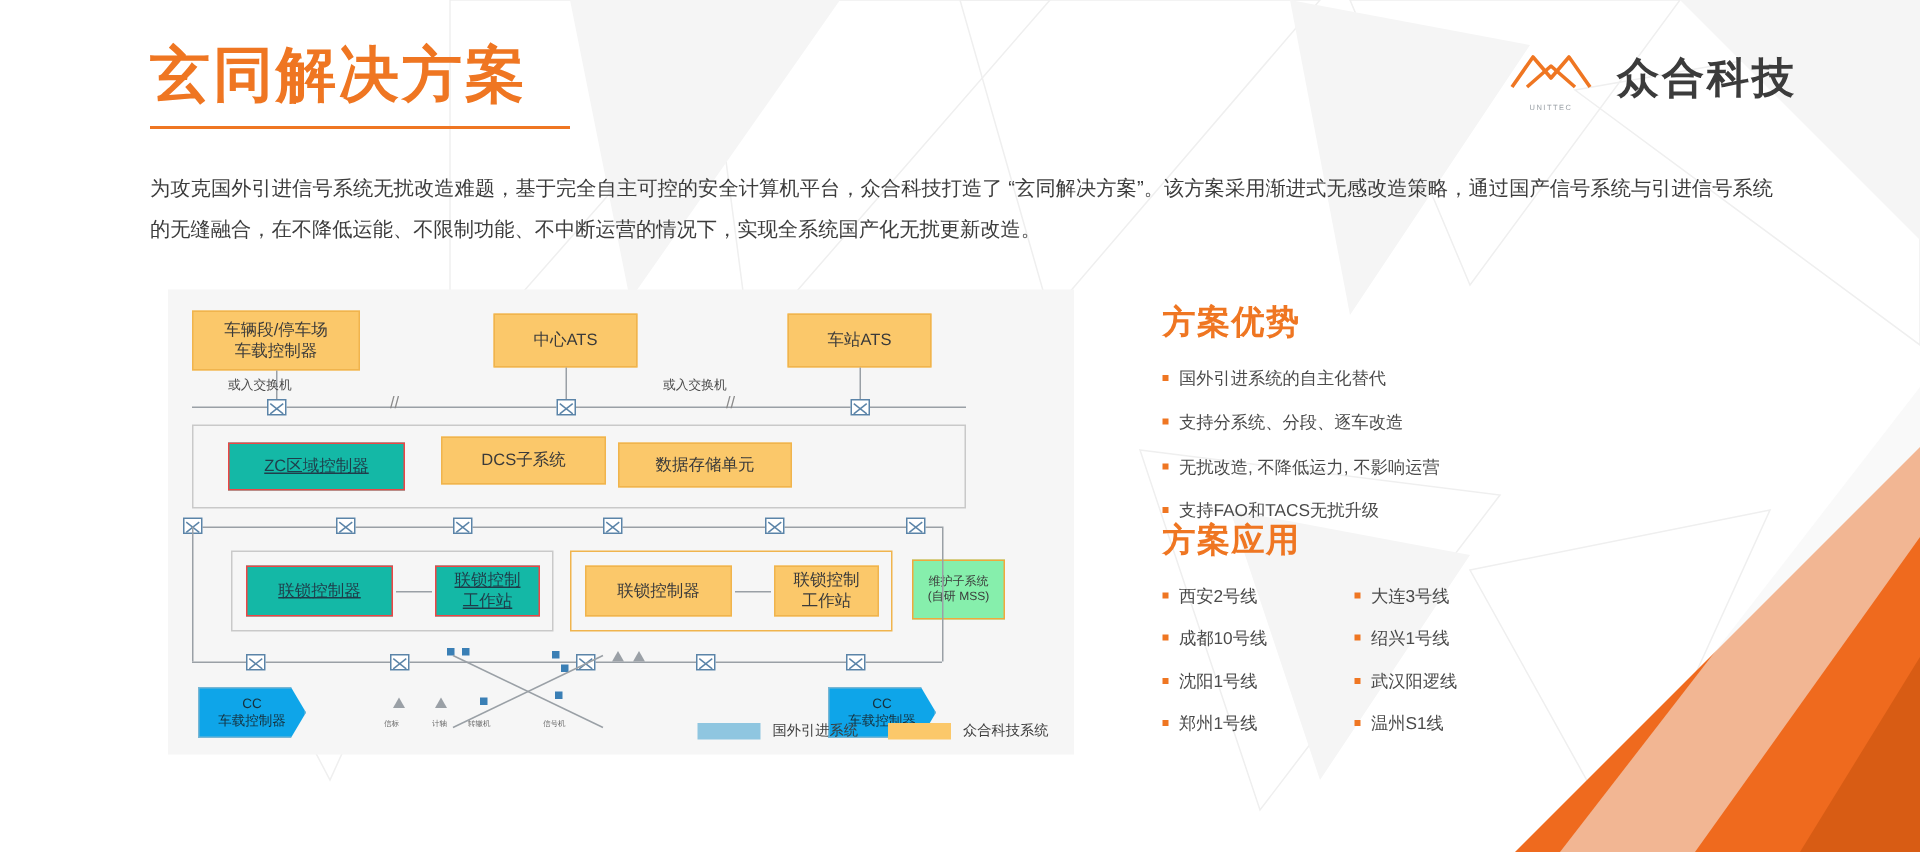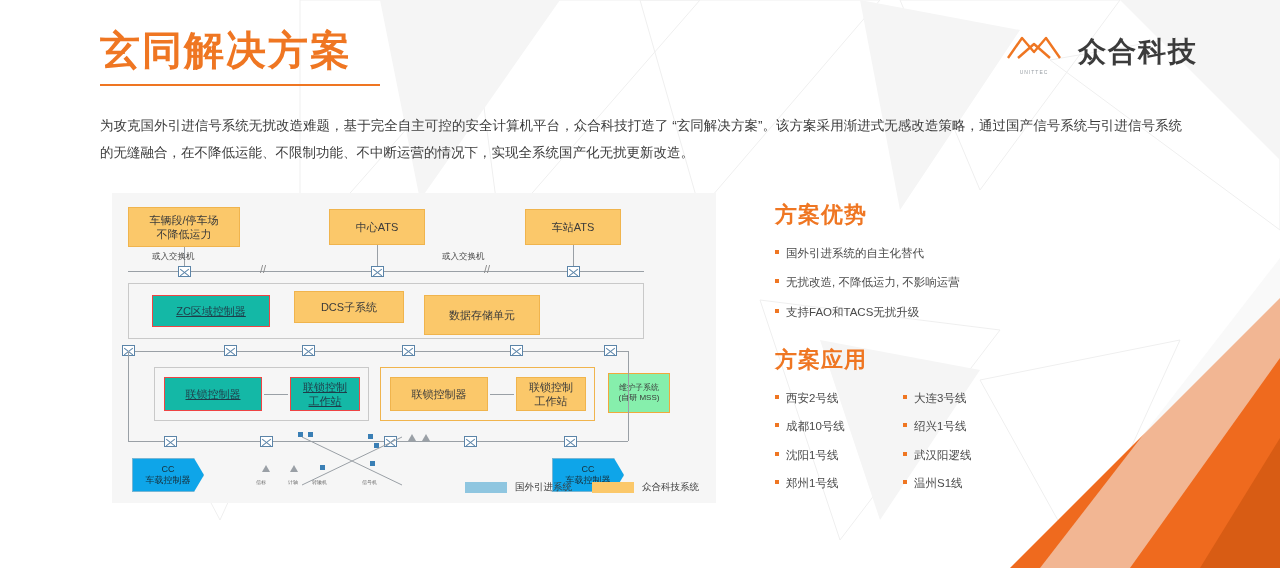--- a/index.html
+++ b/index.html
@@ -305,21 +305,21 @@
     <div class="logo-sub">UNITTEC</div>
   </div>
   <div class="logo-text">众合科技</div>
 </div>
 
 <div class="intro">为攻克国外引进信号系统无扰改造难题，基于完全自主可控的安全计算机平台，众合科技打造了 “玄同解决方案”。该方案采用渐进式无感改造策略，通过国产信号系统与引进信号系统的无缝融合，在不降低运能、不限制功能、不中断运营的情况下，实现全系统国产化无扰更新改造。</div>
 
 <div class="diagram">
 
   <div class="d-box box-orange" style="left:16px; top:14px; width:112px; height:40px; white-space:pre-line;">车辆段/停车场
-不降低运力</div>
+车载控制器</div>
   <div class="d-box box-orange" style="left:217px; top:16px; width:96px; height:36px;">中心ATS</div>
   <div class="d-box box-orange" style="left:413px; top:16px; width:96px; height:36px;">车站ATS</div>
 
   <div class="hline" style="left:16px; top:78px; width:516px;"></div>
   <div class="vline" style="left:72px; top:54px; height:24px;"></div>
   <div class="vline" style="left:265px; top:52px; height:26px;"></div>
   <div class="vline" style="left:461px; top:52px; height:26px;"></div>
 
   <div class="sw" style="left:66px; top:73px;"></div>
   <div class="sw" style="left:259px; top:73px;"></div>
@@ -327,21 +327,21 @@
 
   <div class="lbl" style="left:40px; top:58px;">或入交换机</div>
   <div class="lbl" style="left:330px; top:58px;">或入交换机</div>
 
   <div class="lbl" style="left:148px; top:70px; font-size:11px; color:#8a8a8a;">//</div>
   <div class="lbl" style="left:372px; top:70px; font-size:11px; color:#8a8a8a;">//</div>
 
   <div class="frame-line" style="left:16px; top:90px; width:516px; height:56px;"></div>
   <div class="d-box box-blue" style="left:40px; top:102px; width:118px; height:32px;">ZC区域控制器</div>
   <div class="d-box box-orange" style="left:182px; top:98px; width:110px; height:32px;">DCS子系统</div>
-  <div class="d-box box-orange" style="left:312px; top:102px; width:116px; height:40px;">数据存储单元</div>
+  <div class="d-box box-orange" style="left:300px; top:102px; width:116px; height:30px;">数据存储单元</div>
 
   <div class="hline" style="left:16px; top:158px; width:500px;"></div>
   <div class="sw" style="left:10px; top:152px;"></div>
   <div class="sw" style="left:112px; top:152px;"></div>
   <div class="sw" style="left:190px; top:152px;"></div>
   <div class="sw" style="left:290px; top:152px;"></div>
   <div class="sw" style="left:398px; top:152px;"></div>
   <div class="sw" style="left:492px; top:152px;"></div>
 
   <div class="frame-line" style="left:42px; top:174px; width:215px; height:54px;"></div>
@@ -400,20 +400,21 @@
     <span>国外引进系统</span>
     <span class="chip chip-orange" style="margin-left:12px;"></span>
     <span>众合科技系统</span>
   </div>
 </div>
 
 <div class="right-col" style="top:200px;">
   <h2 class="sec-title">方案优势</h2>
   <ul class="bullet-list">
     <li>国外引进系统的自主化替代</li>
+    <li>支持分系统、分段、逐车改造</li>
     <li>无扰改造, 不降低运力, 不影响运营</li>
     <li>支持FAO和TACS无扰升级</li>
   </ul>
 </div>
 
 <div class="right-col" style="top:345px;">
   <h2 class="sec-title">方案应用</h2>
   <ul class="bullet-list apps-grid">
     <li>西安2号线</li>
     <li>大连3号线</li>

